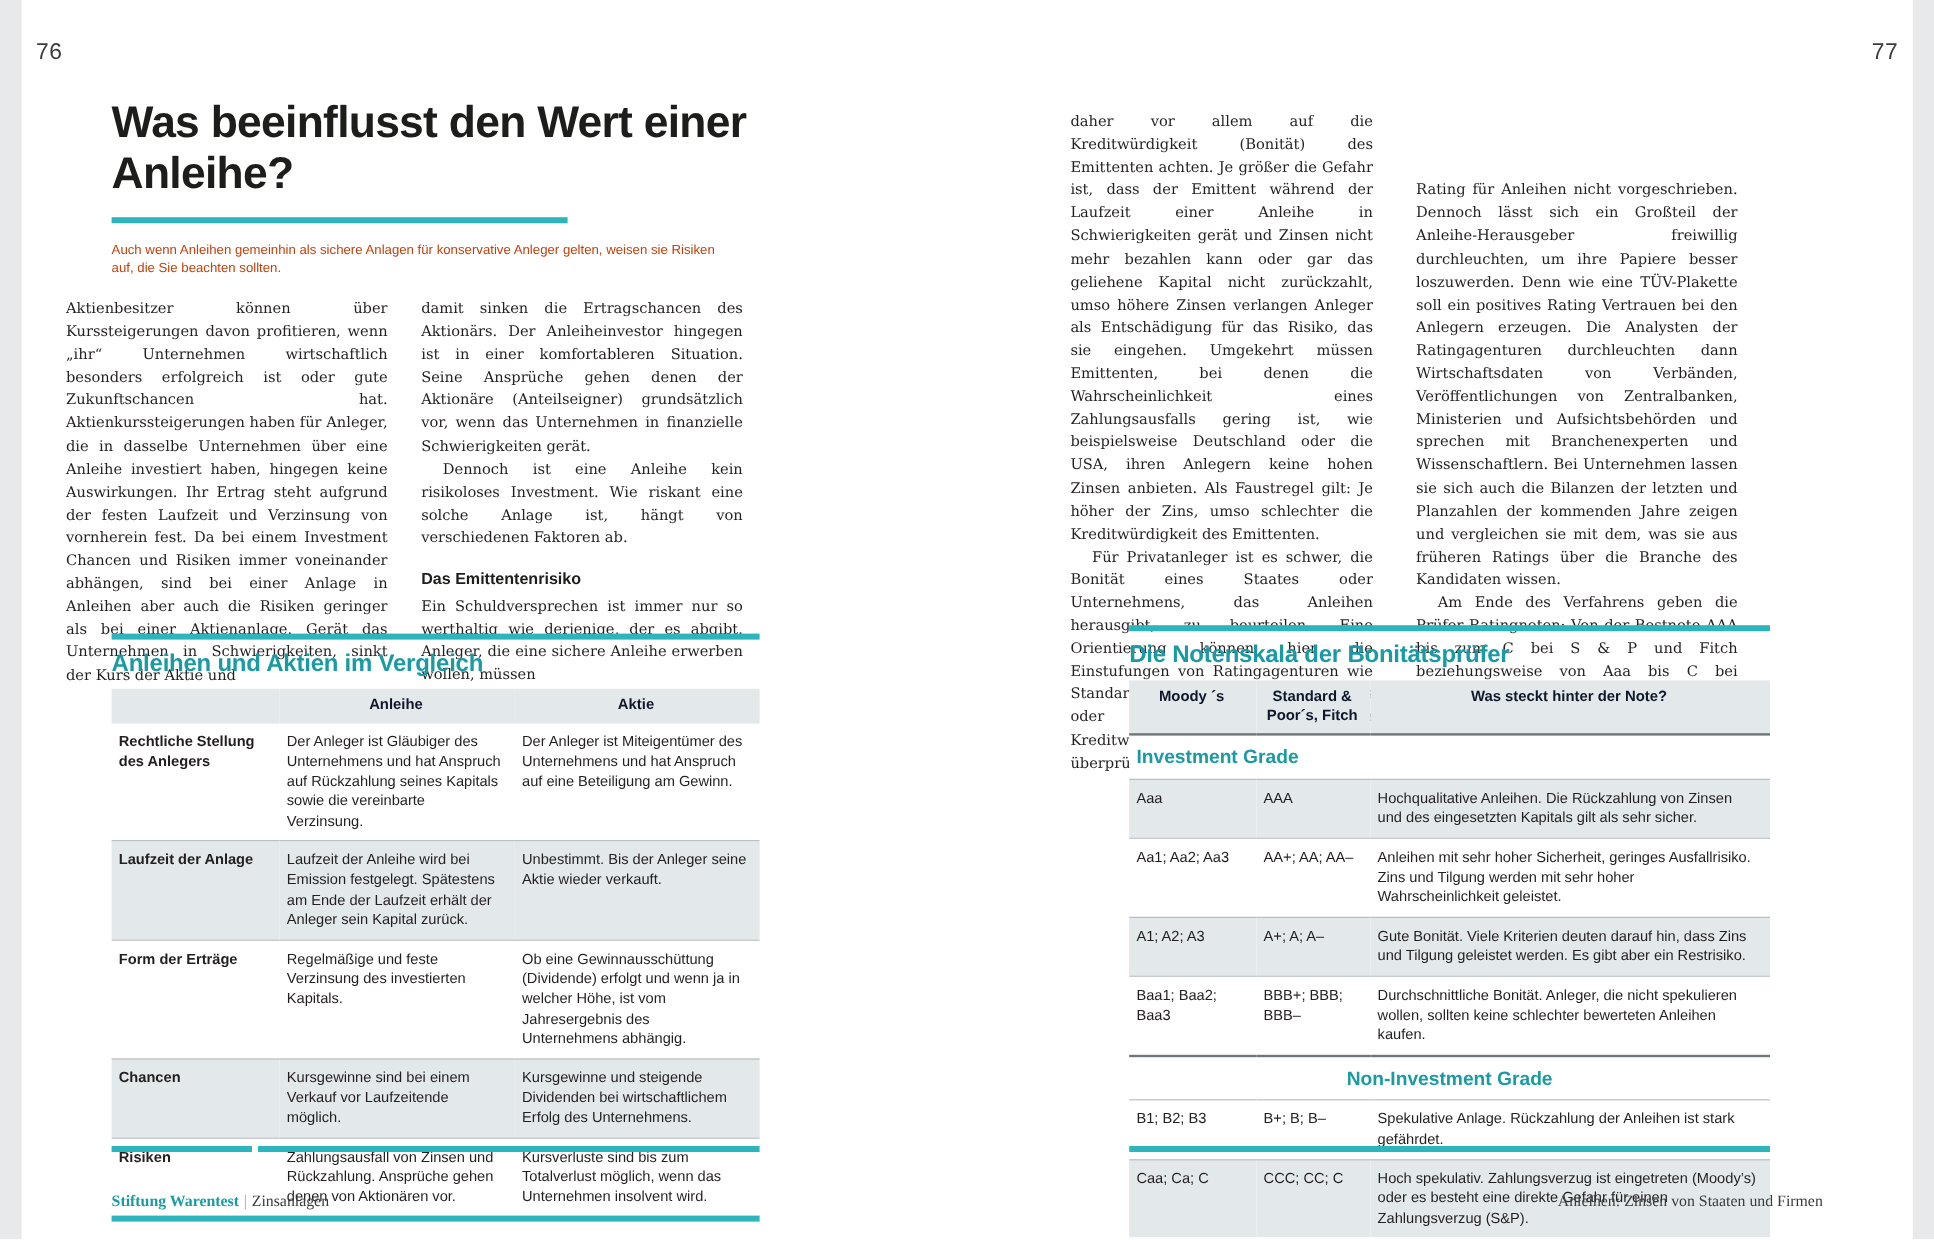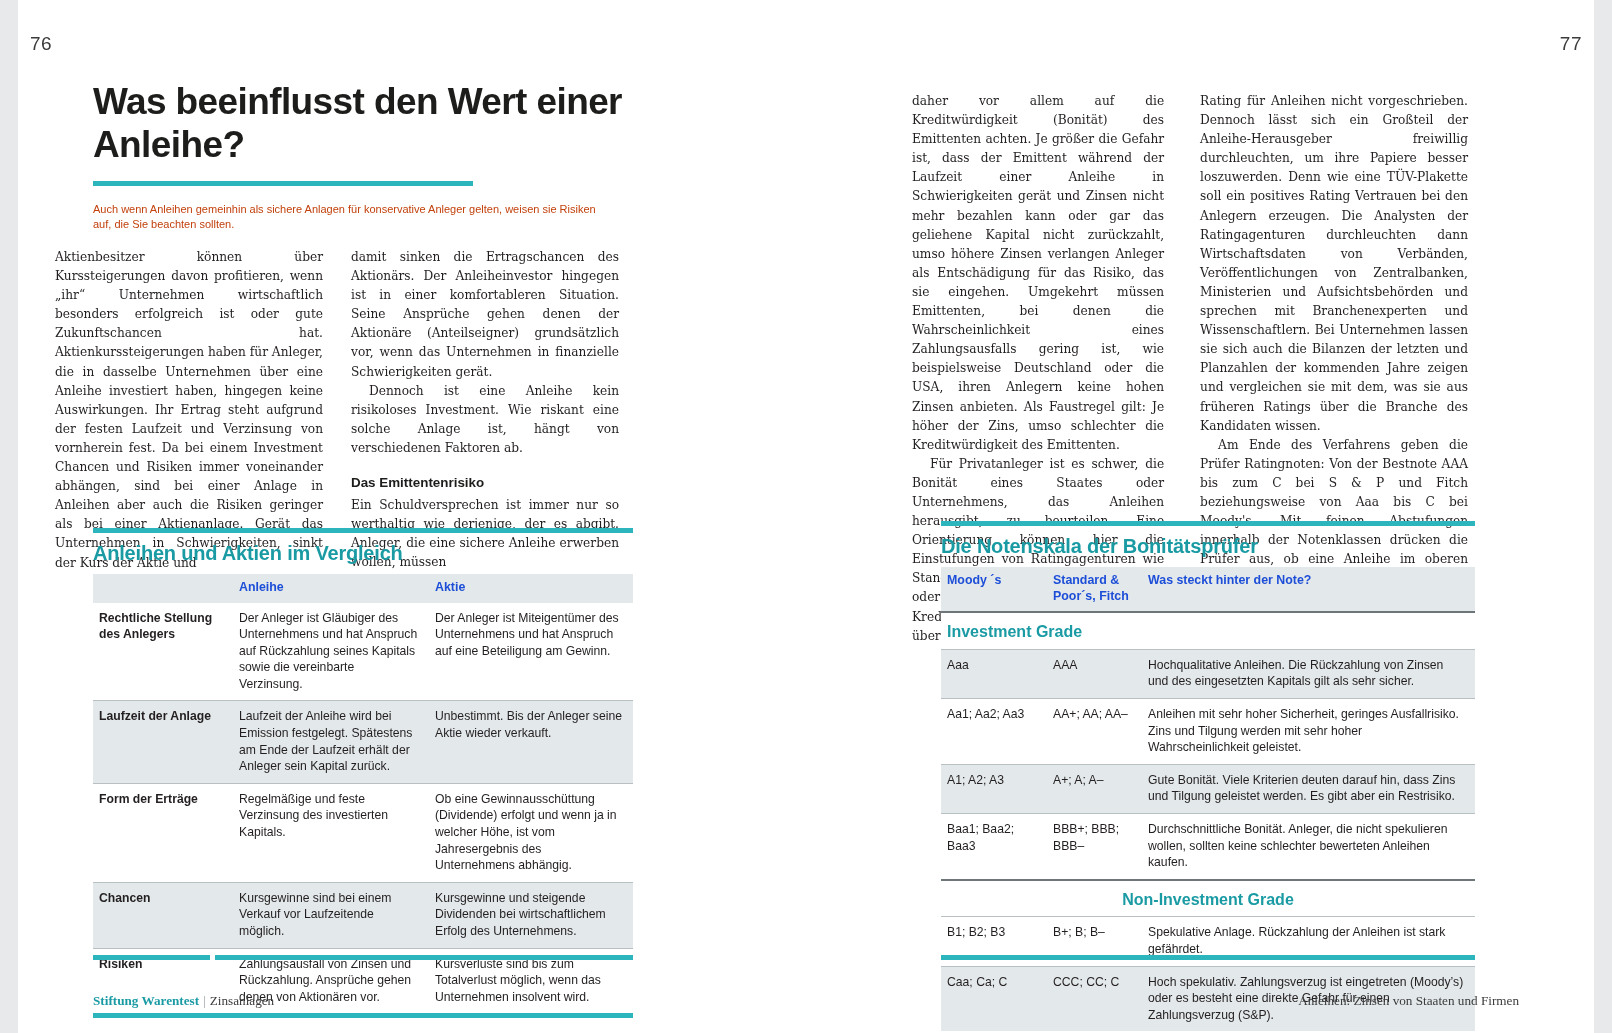--- a/index.html
+++ b/index.html
@@ -91,22 +91,22 @@
     color: #1a9ba4;
     padding: 9px 0 9px 0;
     letter-spacing: -0.2px;
   }
   table { border-collapse: collapse; width: 100%; }
   .tbl-head th {
     background: #e3e8ea;
     font-family: "Liberation Sans", sans-serif;
     font-weight: bold;
     font-size: 12.4px;
-    color: #1d4ed8;
-    text-align: left;
+    color: #0f172a;
+    text-align: center;
     padding: 6px 8px 7px 6px;
     vertical-align: top;
     line-height: 1.25;
   }
   .tbl-head.thick-under th { border-bottom: 2px solid #6f7679; }
   td {
     font-family: "Liberation Sans", sans-serif;
     font-size: 12.2px;
     line-height: 1.36;
     color: #231f20;
@@ -217,21 +217,21 @@
         <tr>
           <td class="label" style="border-bottom:none">Risiken</td>
           <td style="border-bottom:none">Zahlungsausfall von Zinsen und Rückzahlung. Ansprüche gehen denen von Aktionären vor.</td>
           <td style="border-bottom:none">Kursverluste sind bis zum Totalverlust möglich, wenn das Unternehmen insolvent wird.</td>
         </tr>
       </tbody>
     </table>
     <div class="tbl-bottom-rule"></div>
   </div>
 
-  <div style="position:absolute; left:912px; top:92px; width:556px; display:flex; gap:36px;">
+  <div style="position:absolute; left:892px; top:92px; width:556px; display:flex; gap:36px;align-items:flex-end;">
     <div class="bcol serif" style="width:255px">
       <p>daher vor allem auf die Kreditwürdigkeit (Bonität) des Emittenten achten. Je größer die Gefahr ist, dass der Emittent während der Laufzeit einer Anleihe in Schwierigkeiten gerät und Zinsen nicht mehr bezahlen kann oder gar das geliehene Kapital nicht zurückzahlt, umso höhere Zinsen verlangen Anleger als Entschädigung für das Risiko, das sie eingehen. Umgekehrt müssen Emittenten, bei denen die Wahrscheinlichkeit eines Zahlungsausfalls gering ist, wie beispielsweise Deutschland oder die USA, ihren Anlegern keine hohen Zinsen anbieten. Als Faustregel gilt: Je höher der Zins, umso schlechter die Kreditwürdigkeit des Emittenten.</p>
       <p>Für Privatanleger ist es schwer, die Bonität eines Staates oder Unternehmens, das Anleihen herausgibt, zu beurteilen. Eine Orientierung können hier die Einstufungen von Ratingagenturen wie Standard &amp; Poor's (S &amp; P), Moody's oder Fitch sein, die die Kreditwürdigkeit von Anbietern überprüfen. Zwar ist ein</p>
     </div>
     <div class="bcol serif" style="width:271px">
       <p>Rating für Anleihen nicht vorgeschrieben. Dennoch lässt sich ein Großteil der Anleihe-Herausgeber freiwillig durchleuchten, um ihre Papiere besser loszuwerden. Denn wie eine TÜV-Plakette soll ein positives Rating Vertrauen bei den Anlegern erzeugen. Die Analysten der Ratingagenturen durchleuchten dann Wirtschaftsdaten von Verbänden, Veröffentlichungen von Zentralbanken, Ministerien und Aufsichtsbehörden und sprechen mit Branchenexperten und Wissenschaftlern. Bei Unternehmen lassen sie sich auch die Bilanzen der letzten und Planzahlen der kommenden Jahre zeigen und vergleichen sie mit dem, was sie aus früheren Ratings über die Branche des Kandidaten wissen.</p>
       <p>Am Ende des Verfahrens geben die Prüfer Ratingnoten: Von der Bestnote AAA bis zum C bei S &amp; P und Fitch beziehungsweise von Aaa bis C bei Moody's. Mit feinen Abstufungen innerhalb der Notenklassen drücken die Prüfer aus, ob eine Anleihe im oberen Drittel, im Mit-</p>
     </div>
   </div>
 

